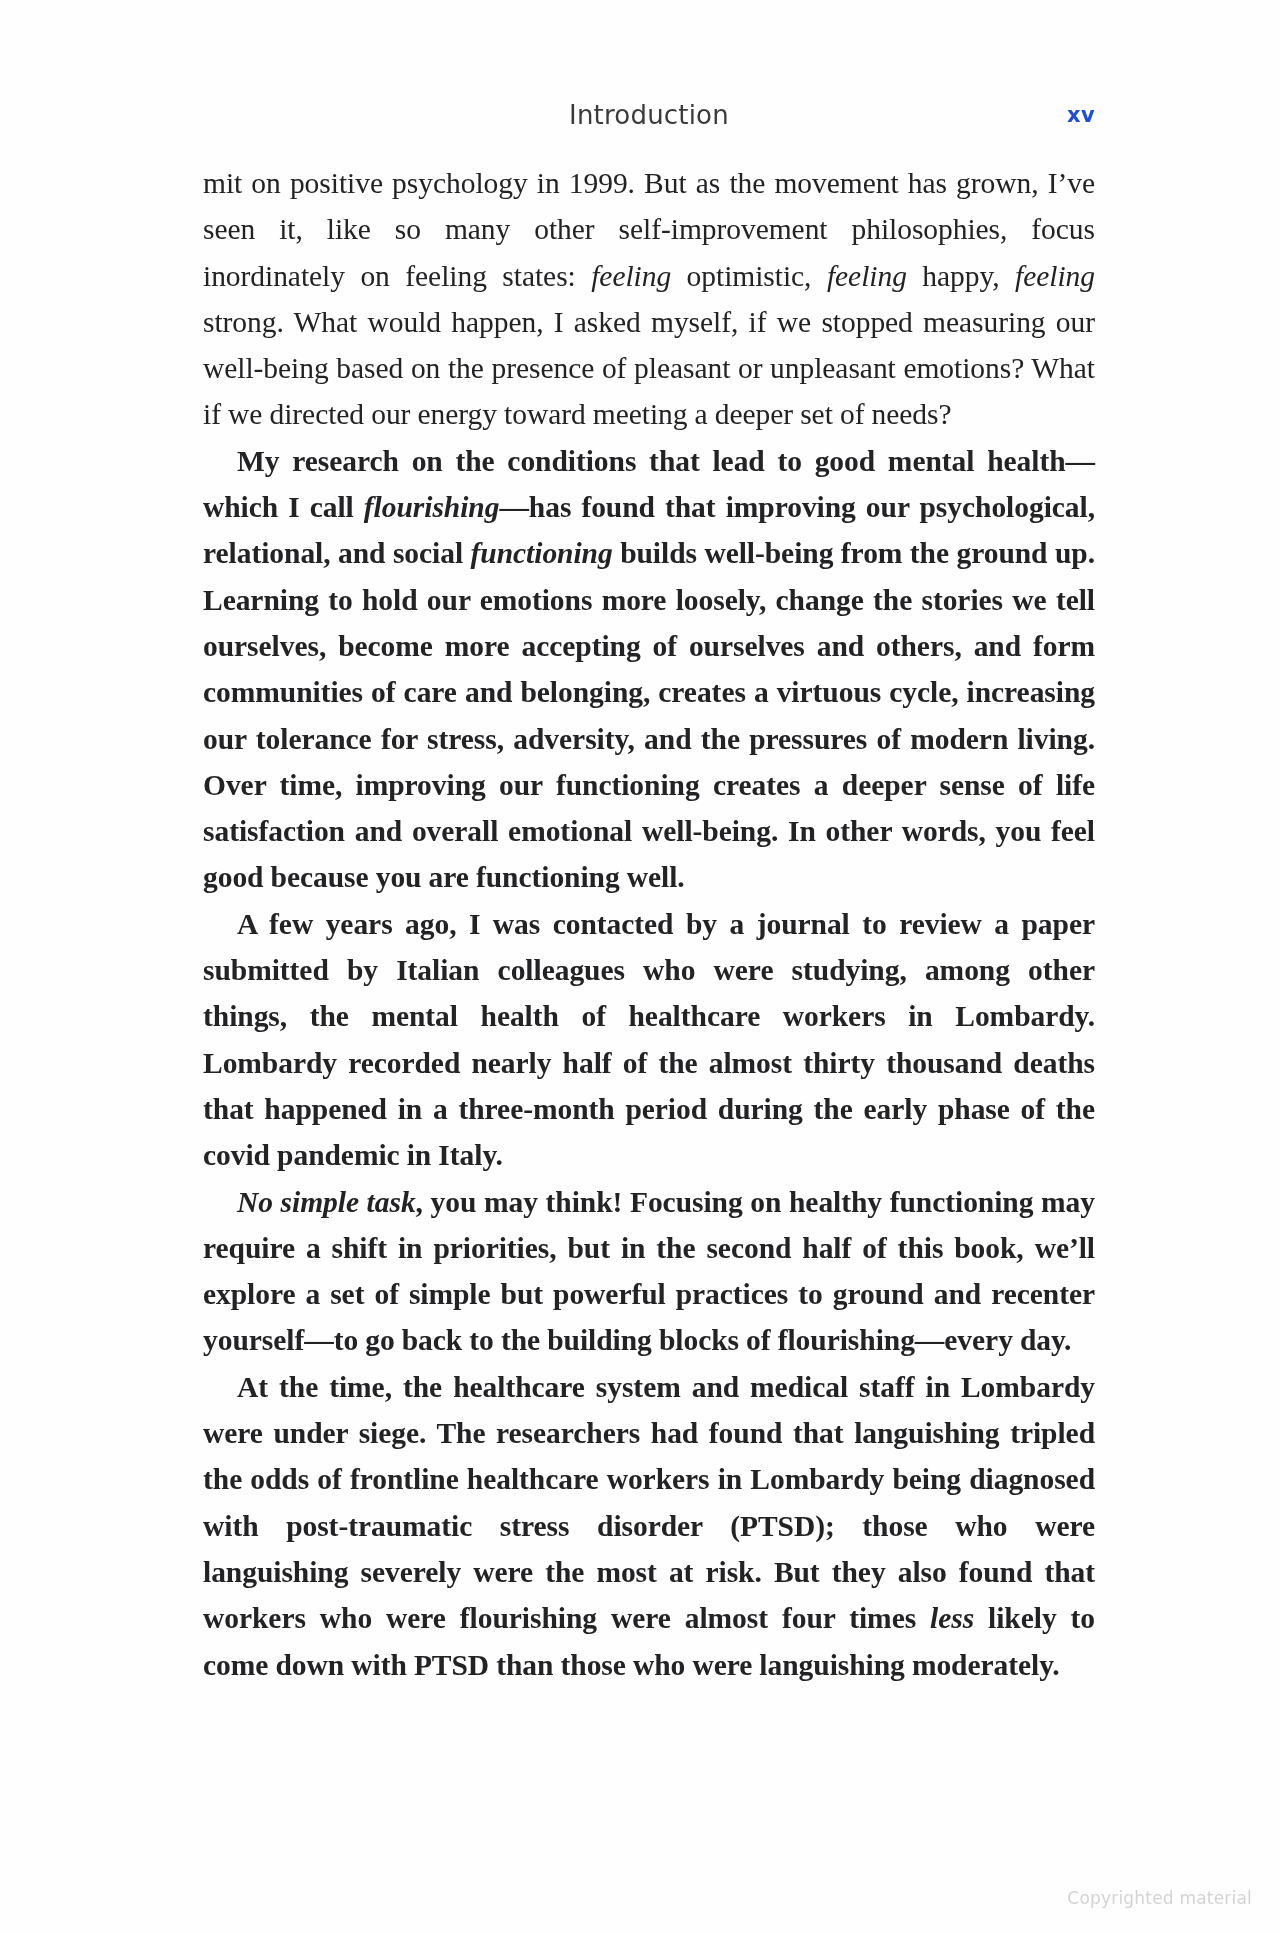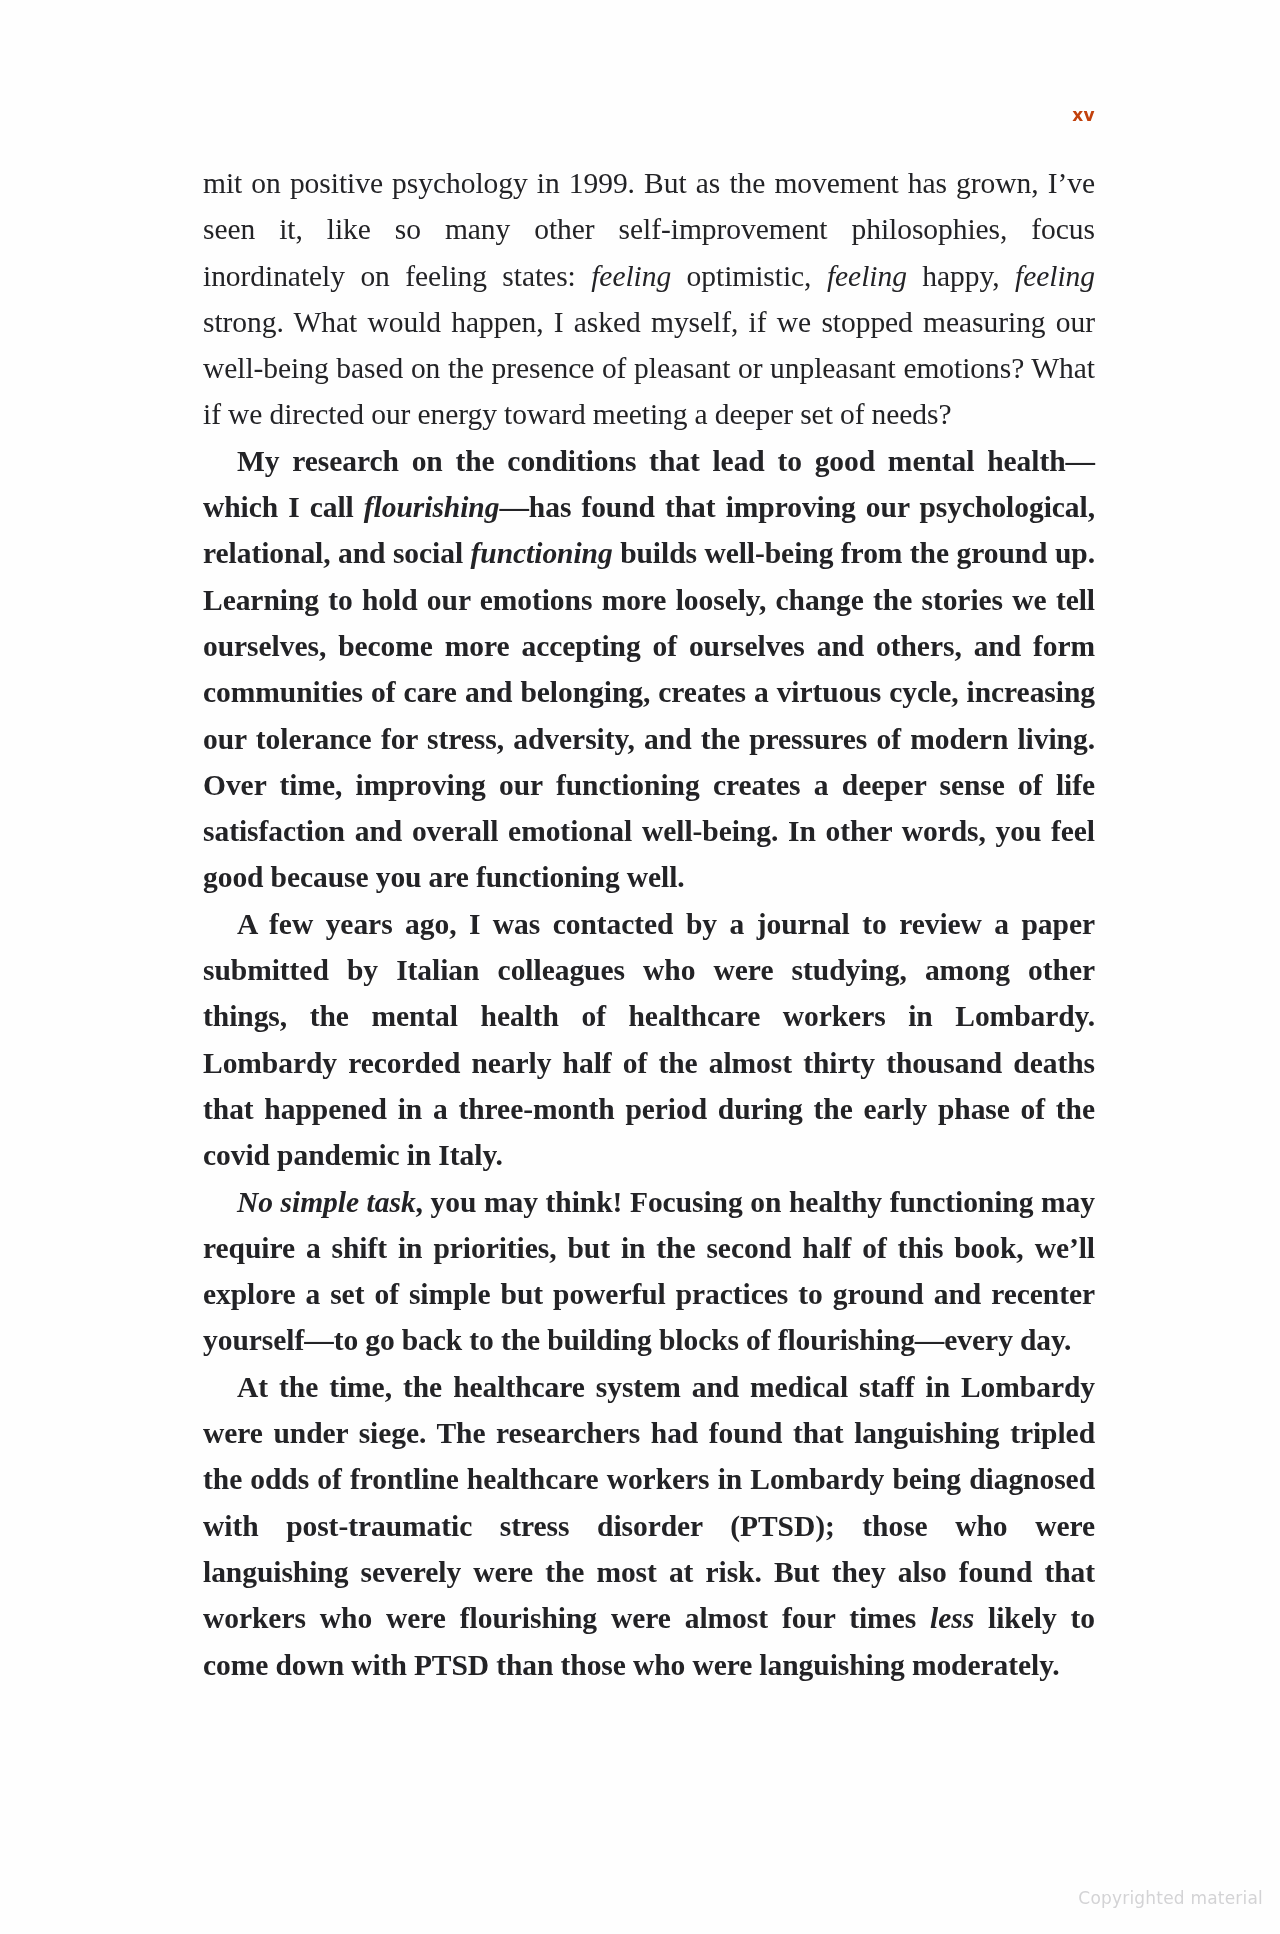--- a/index.html
+++ b/index.html
@@ -38,23 +38,23 @@
     font-size: 26px;
     letter-spacing: 0.2px;
     color: #3b3b3d;
     line-height: 34px;
   }
   .running-head .folio {
     position: absolute;
     right: 0;
     top: 0;
     font-family: "DejaVu Sans", "Liberation Sans", sans-serif;
-    font-size: 17px;
+    font-size: 21px;
     font-weight: 700;
-    color: #c2410c;
+    color: #1d4ed8;
     line-height: 34px;
     letter-spacing: 0.4px;
   }
 
   
   .textblock {
     position: absolute;
     left: 203px;
     top: 160px;
     width: 892px;
@@ -81,36 +81,37 @@
   }
   p.para i, p.para em {
     font-style: italic;
   }
   
   p.para { text-align-last: left; }
 
   
   .copyright-notice {
     position: absolute;
-    right: 17px;
+    right: 28px;
     bottom: 26px;
     font-family: "DejaVu Sans", "Liberation Sans", sans-serif;
     font-size: 17px;
     color: #d3d3d5;
     letter-spacing: 0.2px;
     white-space: nowrap;
     text-align: center;
   }
 </style>
 </head>
 <body>
 
 <div class="page">
 
   <div class="running-head">
+    <div class="chapter-title">Introduction</div>
     <div class="folio">xv</div>
   </div>
 
   <div class="textblock">
       <p class="para no-indent"><span>mit on positive psychology in 1999. But as the movement has grown, I’ve seen it, like so many other self-improvement philosophies, focus inordinately on feeling states: </span><em>feeling</em><span> optimistic, </span><em>feeling</em><span> happy, </span><em>feeling</em><span> strong. What would happen, I asked myself, if we stopped measuring our well-being based on the presence of pleasant or unpleasant emotions? What if we directed our energy toward meeting a deeper set of needs?</span></p>
       <p class="para"><span>My research on the conditions that lead to good mental health—which I call </span><em>flourishing</em><span>—has found that improving our psychological, relational, and social </span><em>functioning</em><span> builds well-being from the ground up. Learning to hold our emotions more loosely, change the stories we tell ourselves, become more accepting of ourselves and others, and form communities of care and belonging, creates a virtuous cycle, increasing our tolerance for stress, adversity, and the pressures of modern living. Over time, improving our functioning creates a deeper sense of life satisfaction and overall emotional well-being. In other words, you feel good because you are functioning well.</span></p>
       <p class="para"><span>A few years ago, I was contacted by a journal to review a paper submitted by Italian colleagues who were studying, among other things, the mental health of healthcare workers in Lombardy. Lombardy recorded nearly half of the almost thirty thousand deaths that happened in a three-month period during the early phase of the covid pandemic in Italy.</span></p>
       <p class="para"><em>No simple task</em><span>, you may think! Focusing on healthy functioning may require a shift in priorities, but in the second half of this book, we’ll explore a set of simple but powerful practices to ground and recenter yourself—to go back to the building blocks of flourishing—every day.</span></p>
       <p class="para"><span>At the time, the healthcare system and medical staff in Lombardy were under siege. The researchers had found that languishing tripled the odds of frontline healthcare workers in Lombardy being diagnosed with post-traumatic stress disorder (PTSD); those who were languishing severely were the most at risk. But they also found that workers who were flourishing were almost four times </span><em>less</em><span> likely to come down with PTSD than those who were languishing moderately.</span></p>
     </div>

